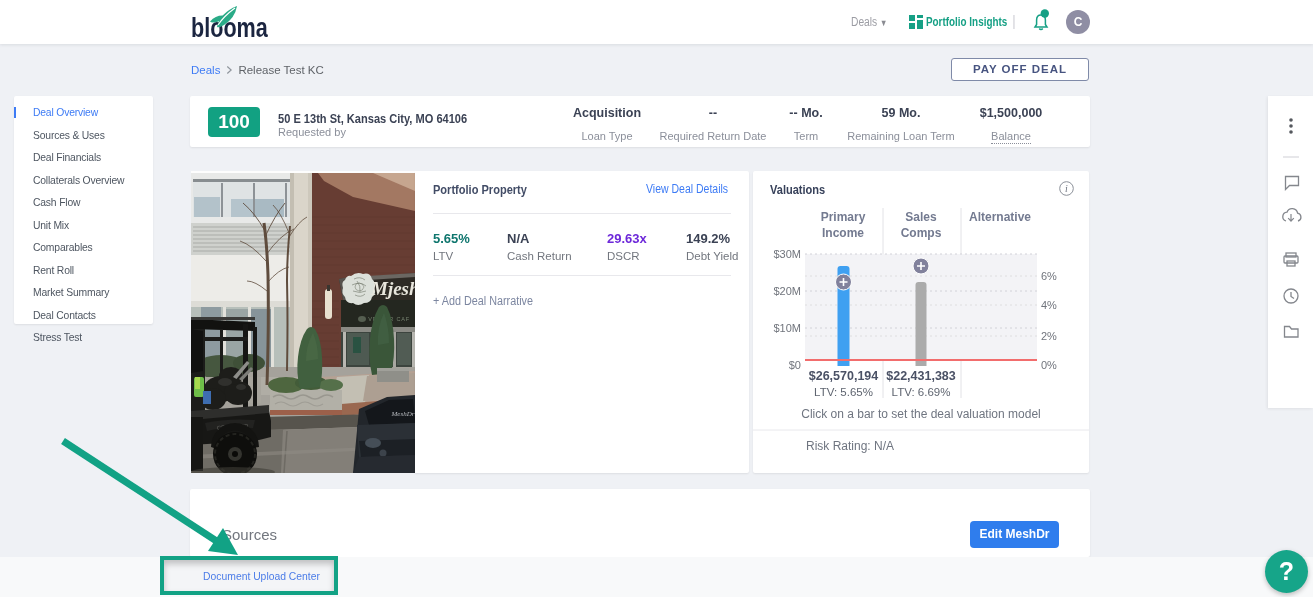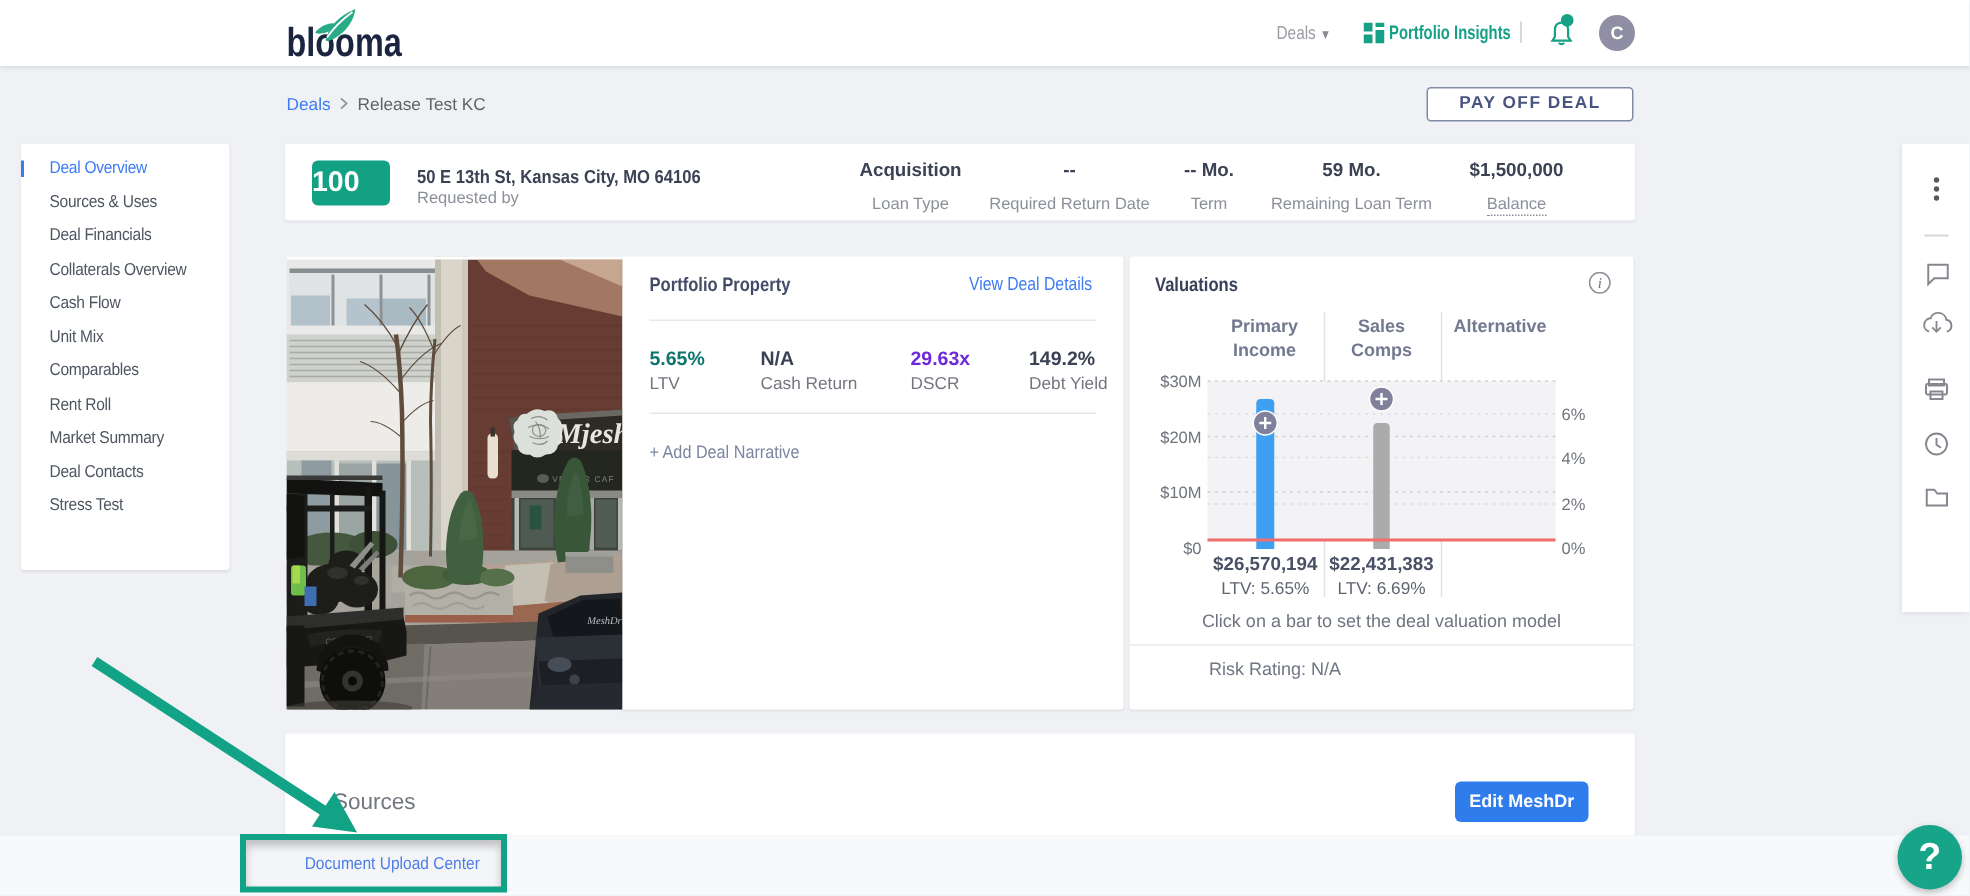--- a/index.html
+++ b/index.html
@@ -15,28 +15,28 @@
 #hdr-pi { left:926px; top:14px; font-size:13px; font-weight:bold; color:#16a085; transform:scaleX(0.76); transform-origin:left top; }
 #hdr-sep { left:1012px; top:12px; font-size:15px; color:#d4d4da; }
 #avatar { left:1066px; top:10px; width:24px; height:24px; border-radius:50%; background:#8f8ea4; color:#fff; font-size:12px; font-weight:bold; text-align:center; line-height:24px; }
 
 
 #crumb { left:191px; top:64px; font-size:11.5px; color:#5f6368; }
 #crumb a { color:#3d7bf5; text-decoration:none; }
 #payoff { left:951px; top:58px; width:138px; height:23px; background:#fff; border:1px solid #7f8aa8; border-radius:3px; color:#475480; font-size:11.5px; font-weight:bold; letter-spacing:1px; text-align:center; line-height:21px; }
 
 
-#sidebar { left:14px; top:96px; width:139px; height:284px; }
+#sidebar { left:14px; top:96px; width:139px; height:228px; }
 #sidebar .it { position:absolute; left:19px; font-size:11.5px; color:#4e5661; white-space:nowrap; letter-spacing:-0.2px; transform:scaleX(0.9); transform-origin:left top; }
 #sidebar .sel { color:#3d7bf5; }
 #selbar { left:14px; top:107px; width:2px; height:11px; background:#3d7bf5; z-index:6; }
 
 
 #sumcard { left:190px; top:96px; width:900px; height:51px; }
-#badge { left:208px; top:107px; width:52px; height:30px; background:#12a182; border-radius:4px; color:#fff; font-size:19px; font-weight:bold; line-height:30px; }
+#badge { left:208px; top:107px; width:52px; height:30px; background:#12a182; border-radius:4px; color:#fff; font-size:19px; font-weight:bold; text-align:center; line-height:30px; }
 .v { font-weight:bold; font-size:12.5px; color:#3b4254; }
 .l { font-size:11px; color:#8b8f9a; }
 .mcol { position:absolute; top:106px; text-align:center; }
 .mcol .v { display:block; margin-bottom:6px; }
 
 
 #ppanel { left:415px; top:171px; width:334px; height:302px; background:#fff; border-radius:0 2px 2px 0; box-shadow:0 1px 2px rgba(0,0,0,0.08); }
 #vpanel { left:753px; top:171px; width:336px; height:302px; }
 
 

